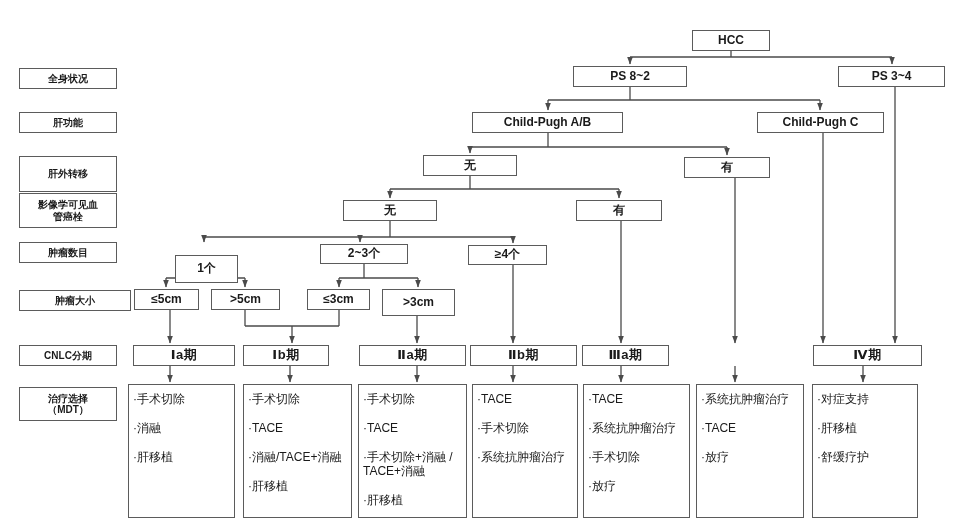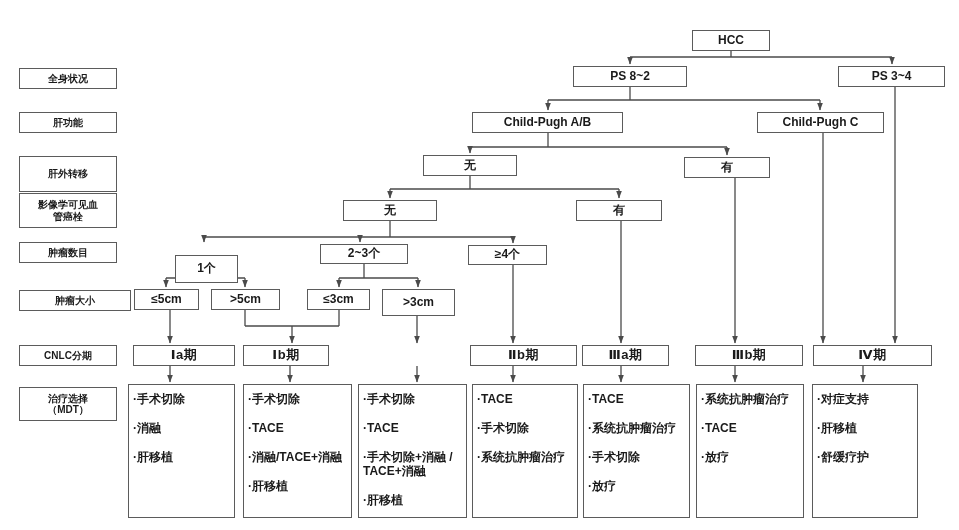--- a/index.html
+++ b/index.html
@@ -14,21 +14,21 @@
     border:1.5px solid #5b5b5b;background:#ffffff;
     display:flex;align-items:center;justify-content:center;
     font-weight:bold;font-size:12px;line-height:1.15;text-align:center;
     white-space:pre-line;
   }
   .rowlabel{border:1.4px solid #5b5b5b;font-size:10px;}
   .stage{font-size:13px;letter-spacing:.5px;}
   .treat{
     position:absolute;z-index:2;box-sizing:border-box;
     border:1.5px solid #5b5b5b;background:#ffffff;
-    font-weight:bold;font-size:12px;text-align:left;
+    font-weight:normal;font-size:12px;text-align:left;
     padding:7px 3px 0 4px;
   }
   .t-item{margin-bottom:15px;line-height:14px;word-break:break-word;}
 </style>
 </head>
 <body>
 
 <div id="canvas">
 
   <svg class="lines" width="959" height="530">
@@ -127,24 +127,24 @@
   <div class="box" style="left:175px;top:255px;width:63px;height:28px">1个</div>
   <div class="box" style="left:320px;top:244px;width:88px;height:20px">2~3个</div>
   <div class="box" style="left:468px;top:245px;width:79px;height:20px">≥4个</div>
   <div class="box" style="left:134px;top:289px;width:65px;height:21px">≤5cm</div>
   <div class="box" style="left:211px;top:289px;width:69px;height:21px">&gt;5cm</div>
   <div class="box" style="left:307px;top:289px;width:63px;height:21px">≤3cm</div>
   <div class="box" style="left:382px;top:289px;width:73px;height:27px">&gt;3cm</div>
 
   <div class="box stage" style="left:133px;top:345px;width:102px;height:21px">Ⅰa期</div>
   <div class="box stage" style="left:243px;top:345px;width:86px;height:21px">Ⅰb期</div>
+  <div class="box stage" style="left:359px;top:345px;width:107px;height:21px">Ⅱa期</div>
   <div class="box stage" style="left:470px;top:345px;width:107px;height:21px">Ⅱb期</div>
   <div class="box stage" style="left:582px;top:345px;width:87px;height:21px">Ⅲa期</div>
-  <div class="box stage" style="left:695px;top:345px;width:108px;height:21px">Ⅲb期</div>
-  <div class="box stage" style="left:813px;top:345px;width:119px;height:21px">Ⅳ期</div>
+  <div class="box stage" style="left:813px;top:345px;width:109px;height:21px">Ⅳ期</div>
 
   <div class="treat" style="left:128px;top:384px;width:107px;height:134px">
       <div class="t-item">·手术切除</div>
       <div class="t-item">·消融</div>
       <div class="t-item">·肝移植</div>
     </div>
   <div class="treat" style="left:243px;top:384px;width:109px;height:134px">
       <div class="t-item">·手术切除</div>
       <div class="t-item">·TACE</div>
       <div class="t-item">·消融/TACE+消融</div>

